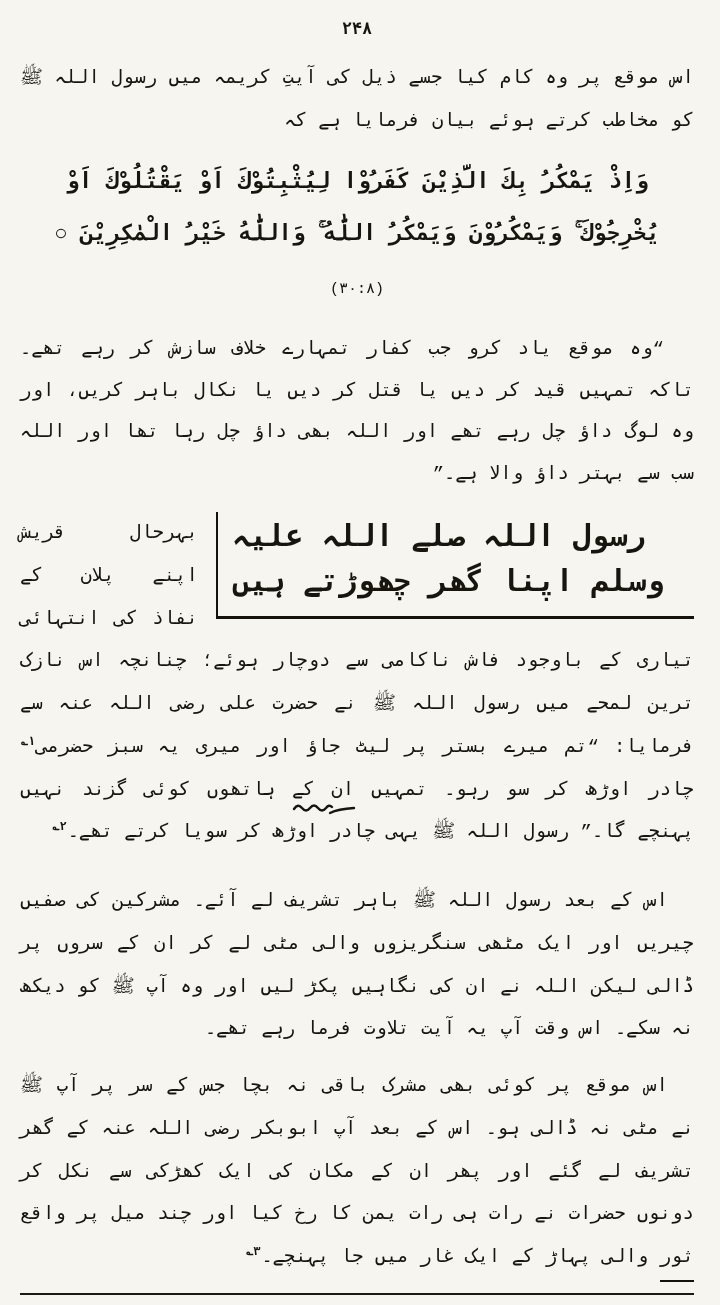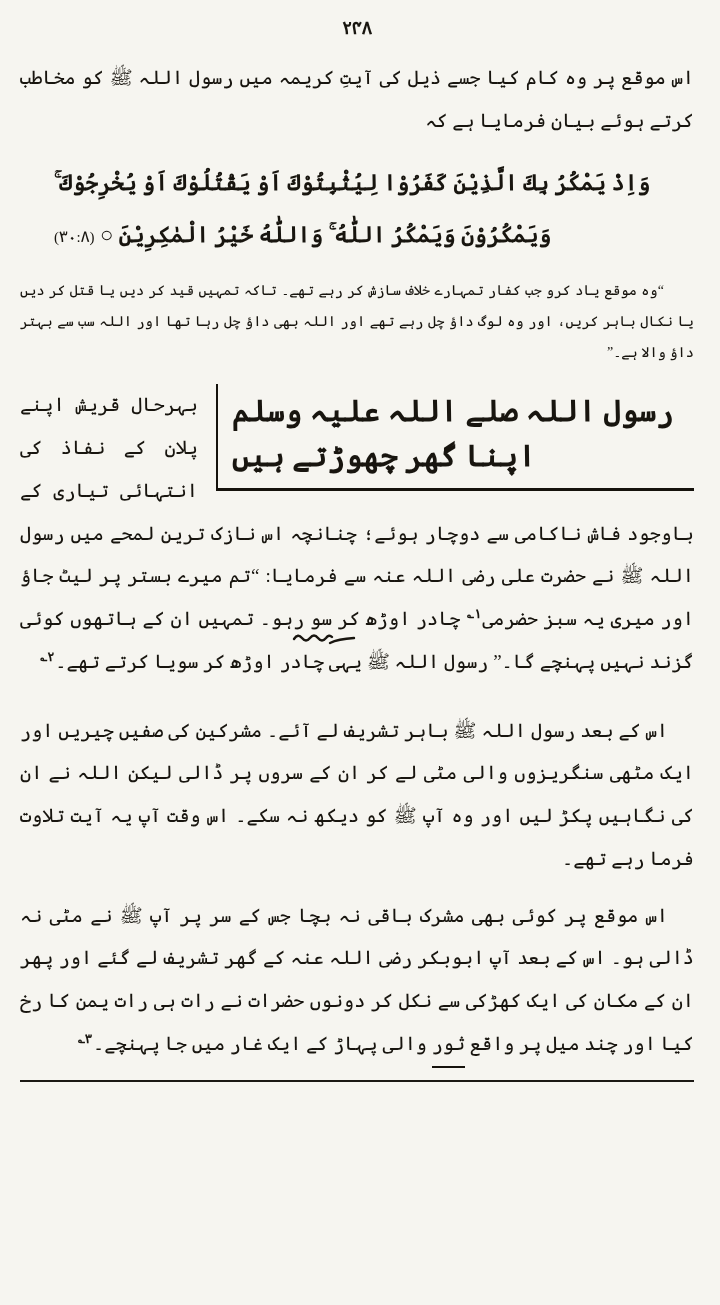--- a/index.html
+++ b/index.html
@@ -1,27 +1,27 @@
 <!DOCTYPE html>
 <html lang="ur" dir="rtl"><head>
 <meta charset="utf-8">
 <style>
   html,body{margin:0;padding:0;background:#e8e6e1;}
   .page{
     width:720px;height:1305px;box-sizing:border-box;position:relative;
     margin:0 auto;background:#f6f5f0;color:#18150f;
-    font-family:Liberation Serif, serif;direction:rtl;overflow:hidden;
+    font-family:Liberation Mono, monospace;direction:rtl;overflow:hidden;
     padding:14px 26px 0 20px;
   }
   .pagenum{text-align:center;font-size:17px;font-weight:bold;letter-spacing:2px;margin:4px 0 18px 0;}
   p.body{font-size:19px;line-height:2.25;text-align:justify;margin:0 0 14px 0;text-indent:26px;}
   p.body.noindent{text-indent:0;}
-  .verse{position:relative;font-size:22px;font-weight:bold;text-align:left;line-height:2.4;margin:6px 0 14px 0;padding:0 34px;}
+  .verse{position:relative;font-size:22px;font-weight:bold;text-align:center;line-height:2.4;margin:6px 0 14px 0;padding:0 34px;}
   .verse .ref{font-weight:normal;font-size:15px;}
-  .quote{font-size:14px;line-height:2.2;text-align:justify;margin:0 0 16px 0;text-indent:30px;}
+  .quote{font-size:19px;line-height:2.2;text-align:justify;margin:0 0 16px 0;text-indent:30px;}
   .section{position:relative;margin:4px 0 12px 0;}
   .section:after{content:"";display:block;clear:both;}
   .heading-box{
     float:right;width:478px;box-sizing:border-box;
     border-left:2px solid #15120c;border-bottom:3px solid #15120c;
     padding:4px 2px 10px 14px;margin:0 0 10px 18px;
     font-size:30px;font-weight:bold;text-align:left;line-height:1.5;
   }
   .fn-mark{font-size:12px;vertical-align:super;font-weight:bold;padding:0 1px;}
   .underlined{border-bottom:2px solid #15120c;padding-bottom:12px;}

